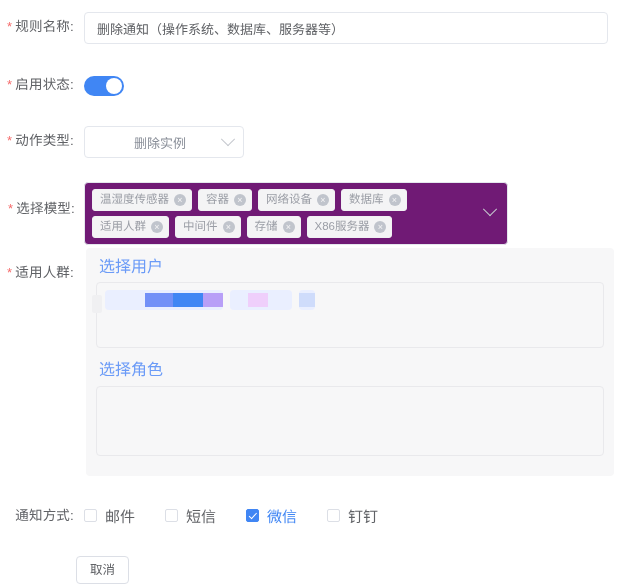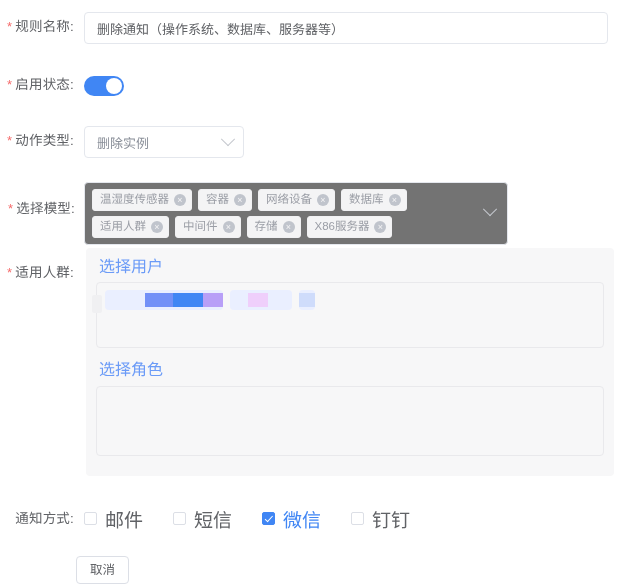--- a/index.html
+++ b/index.html
@@ -93,20 +93,21 @@
     height: 32px;
     box-sizing: border-box;
     border: 1px solid #e4e7ed;
     border-radius: 4px;
     background: #fff;
     display: flex;
     align-items: center;
     padding: 0 10px 0 12px;
     cursor: pointer;
     position: relative;
+    text-align: center;
   }
   .select .val {
     flex: 1;
     font-size: 13px;
     color: #8a8f99;
     white-space: nowrap;
     overflow: hidden;
   }
   .caret {
     width: 9px;
@@ -117,21 +118,21 @@
     flex: 0 0 auto;
   }
 
   
   .multiselect {
     width: 424px;
     min-height: 54px;
     box-sizing: border-box;
     border: 1px solid #e4e7ed;
     border-radius: 4px;
-    background: #737373;
+    background: #701a75;
     padding: 6px 30px 6px 7px;
     position: relative;
     cursor: pointer;
   }
   .tags {
     display: flex;
     flex-wrap: wrap;
     gap: 5px 6px;
   }
   .tag {
@@ -263,21 +264,21 @@
     position: absolute;
     left: 4px;
     top: 1px;
     width: 3px;
     height: 6.5px;
     border-right: 1.6px solid #fff;
     border-bottom: 1.6px solid #fff;
     transform: rotate(42deg);
   }
   .cbox .ctext {
-    font-size: 19px;
+    font-size: 15px;
     color: #606266;
   }
   .cbox.checked .ctext { color: #4086f4; }
 
   
   .footer {
     position: absolute;
     left: 13px;
     top: 556px;
     display: flex;

